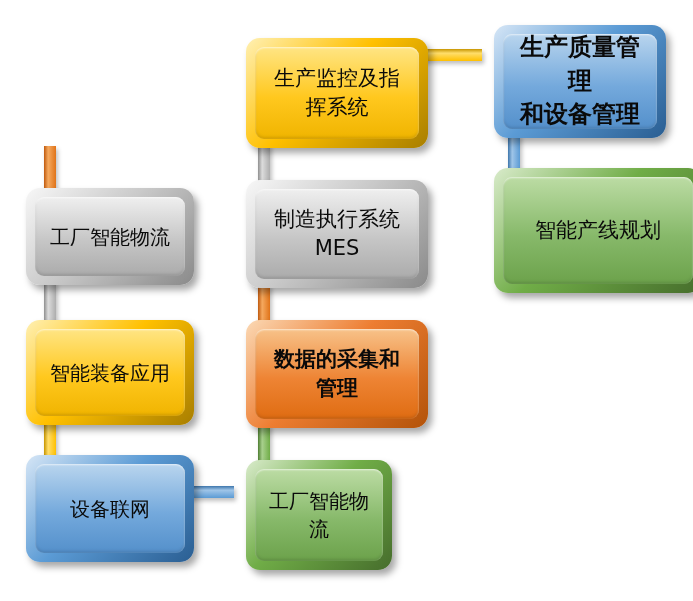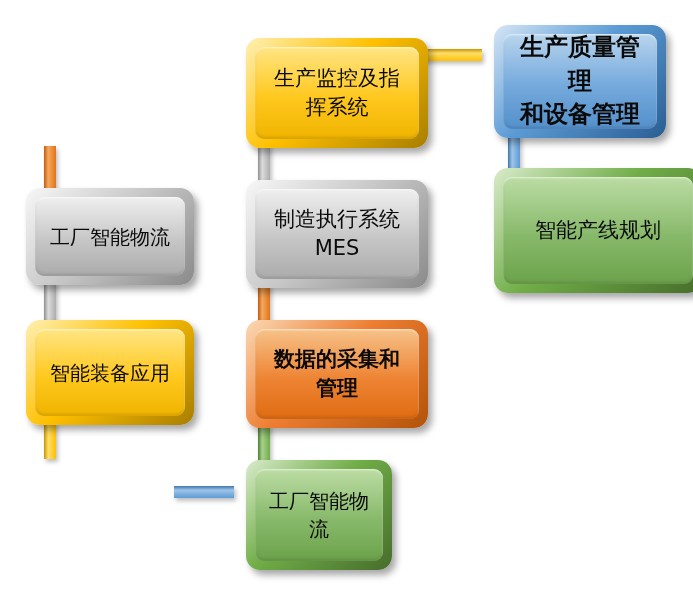--- a/index.html
+++ b/index.html
@@ -94,20 +94,25 @@
       <span class="label">工厂智能物流</span>
     </div>
   </div>
 
   <div class="box c-yellow" style="left:10px; top:320px; width:168px; height:105px;">
     <div class="face">
       <span class="label">智能装备应用</span>
     </div>
   </div>
 
+  <div class="box c-blue" style="left:10px; top:455px; width:168px; height:107px;">
+    <div class="face">
+      <span class="label">设备联网</span>
+    </div>
+  </div>
 
   <div class="box c-yellow" style="left:230px; top:38px; width:182px; height:110px;">
     <div class="face">
       <span class="label lg">生产监控及指
 挥系统</span>
     </div>
   </div>
 
   <div class="box c-gray" style="left:230px; top:180px; width:182px; height:108px;">
     <div class="face">

